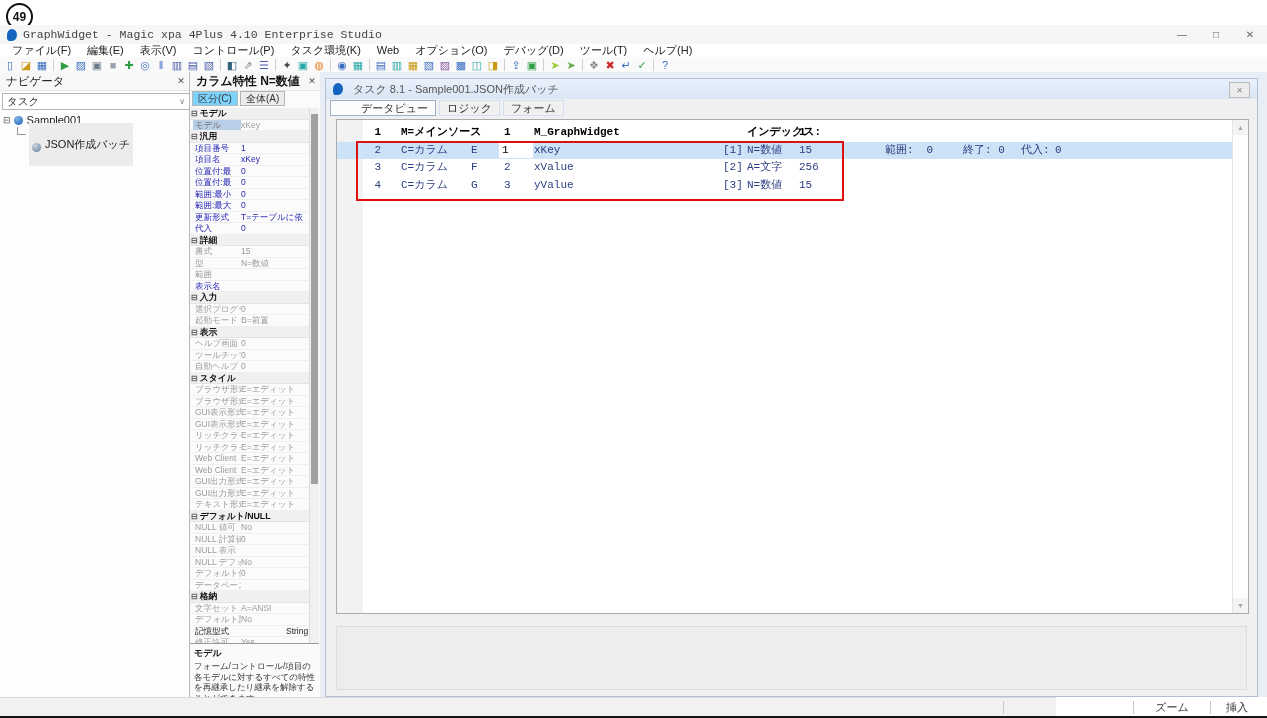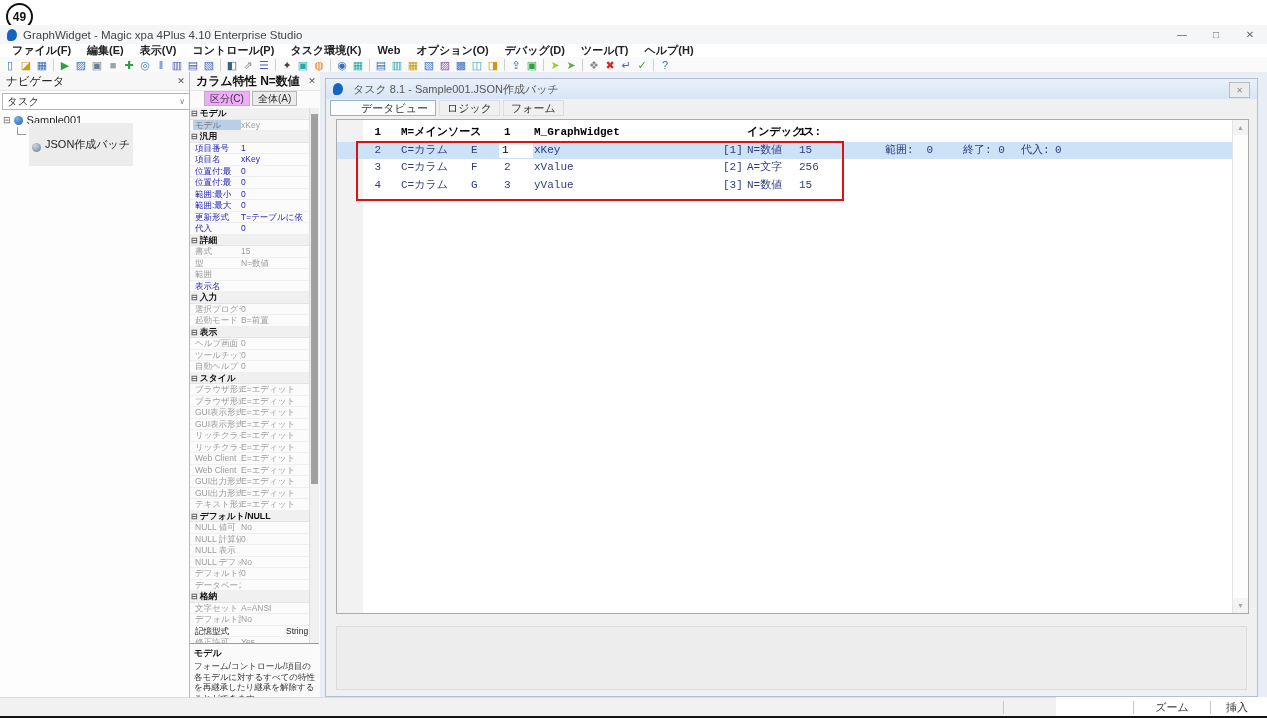--- a/index.html
+++ b/index.html
@@ -5,27 +5,27 @@
   html,body{margin:0;padding:0;width:1267px;height:718px;overflow:hidden;
     font-family:"Liberation Sans",sans-serif;background:#fff;position:relative;}
   .abs{position:absolute;}
   
   #badge{left:6px;top:3px;width:23px;height:23px;border:2px solid #111;border-radius:50%;
     display:flex;align-items:center;justify-content:center;font-size:12px;font-weight:bold;color:#111;}
   
   #titlebar{top:25px;left:0;width:1267px;height:19px;background:#f5f6f7;border-bottom:1px solid #ececec;
     display:flex;align-items:center;}
   .app-icon{width:10px;height:12px;background:#1565c0;border-radius:60% 60% 60% 4px;margin:0 6px 0 7px;}
-  #titlebar .ttl{font-size:11.5px;color:#444;}
+  #titlebar .ttl{font-size:11.5px;color:#444;font-family:Liberation Mono, monospace;}
   #win-controls{position:absolute;right:0;top:0;height:19px;display:flex;}
   .wctrl{width:34px;height:19px;display:flex;align-items:center;justify-content:center;
     color:#666;font-size:10px;}
   
   #menubar{top:44px;left:0;width:1267px;height:13px;background:#fff;display:flex;align-items:center;padding-left:4px;}
-  .menu-item{font-size:11px;color:#222;padding:0 8px;line-height:13px;white-space:nowrap;font-weight:bold;}
+  .menu-item{font-size:11px;color:#222;padding:0 8px;line-height:13px;white-space:nowrap;}
   
   #toolbar{top:57px;left:0;width:1267px;height:15px;background:#fafafa;border-bottom:1px solid #d8d8d8;
     display:flex;align-items:center;padding-left:2px;}
   .tbi{width:14px;height:14px;display:inline-flex;align-items:center;justify-content:center;
     font-size:11px;line-height:14px;margin:0 1px;}
   .tbsep{width:1px;height:12px;background:#cfcfcf;margin:0 3px;display:inline-block;}
   
   #main{top:72px;left:0;width:1157px;height:625px;background:#fff;}
   
   #navigator{left:0;top:0;width:189px;height:625px;background:#fdfdfd;border-right:1px solid #b9b9b9;}
@@ -45,21 +45,21 @@
   .sphere.gray{background:radial-gradient(circle at 35% 30%, #cfd6de, #5b7f9e);}
   .connector{width:8px;height:7px;border-left:1px solid #999;border-bottom:1px solid #999;margin-right:3px;margin-top:-6px;}
   .hl{background:#ececec;display:flex;align-items:flex-end;padding:14px 3px;margin-top:20px;}
   
   #props{left:190px;top:0;width:130px;height:625px;background:#fbfbfb;border-right:1px solid #b9b9b9;}
   #props .panel-head{background:#f7f7f7;}
   #props .pt{font-size:12px;font-weight:bold;color:#111;}
   #prop-tabs{position:absolute;left:2px;top:19px;height:15px;display:flex;gap:2px;}
   .ptab{font-size:10px;color:#333;border:1px solid #b5b5b5;background:#ececec;padding:0 5px;
     display:flex;align-items:center;}
-  .ptab.active{background:#f0abfc;margin-left:12px;}
+  .ptab.active{background:#7dd3fc;}
   #prop-grid{position:absolute;left:0;top:36px;width:119px;height:535px;overflow:hidden;background:#fbfbfb;}
   .psec{position:relative;height:10.5px;background:#f0f0f0;font-size:8.8px;font-weight:bold;color:#111;
     line-height:10.5px;white-space:nowrap;overflow:hidden;border-bottom:1px solid #e4e4e4;}
   .psec .expander{font-size:8px;margin:0 2px 0 1px;}
   .prow{position:relative;height:10.5px;line-height:10.5px;font-size:8.5px;border-bottom:1px solid #efefef;
     white-space:nowrap;overflow:hidden;}
   .prow .lbl{position:absolute;left:5px;width:46px;overflow:hidden;white-space:nowrap;}
   .prow .val{position:absolute;left:51px;right:0;overflow:hidden;white-space:nowrap;color:#222;}
   .prow .lbl.blue{color:#2525b5;}  .prow .val.blue{color:#2525b5;}
   .prow .lbl.gray{color:#9b9b9b;}  .prow .val.gray{color:#9b9b9b;}

